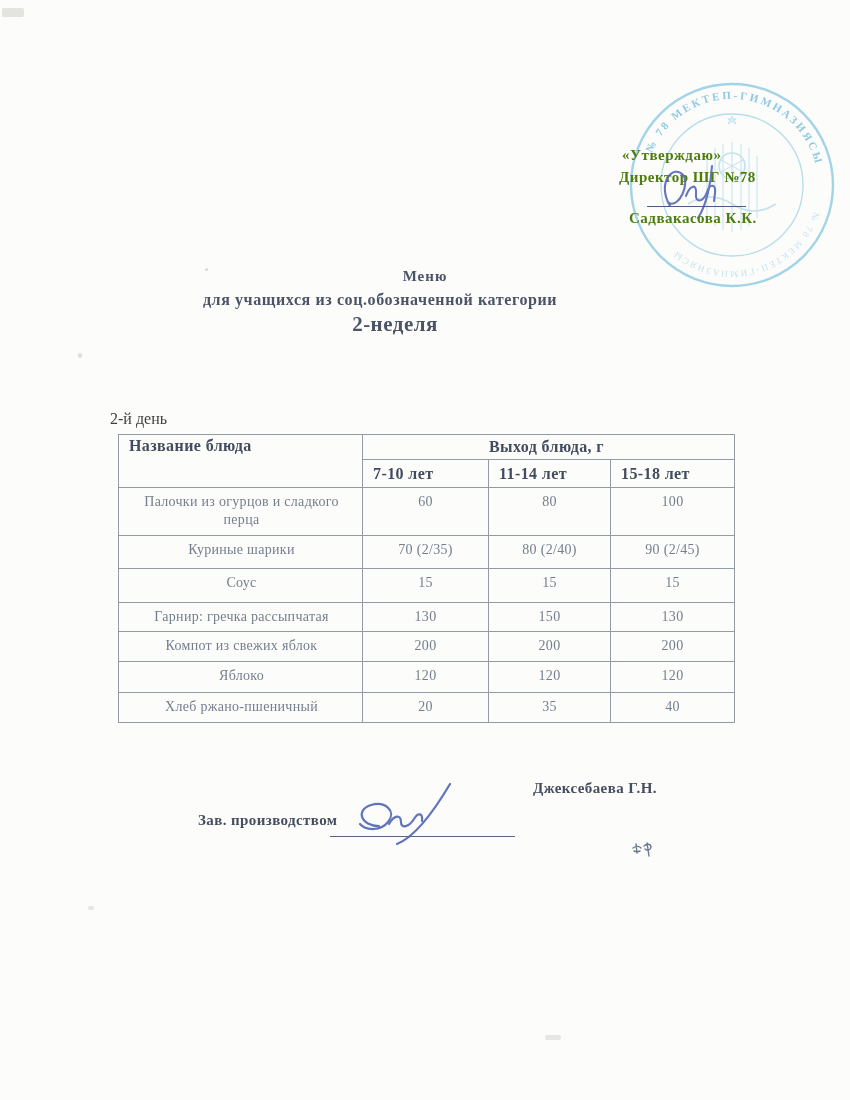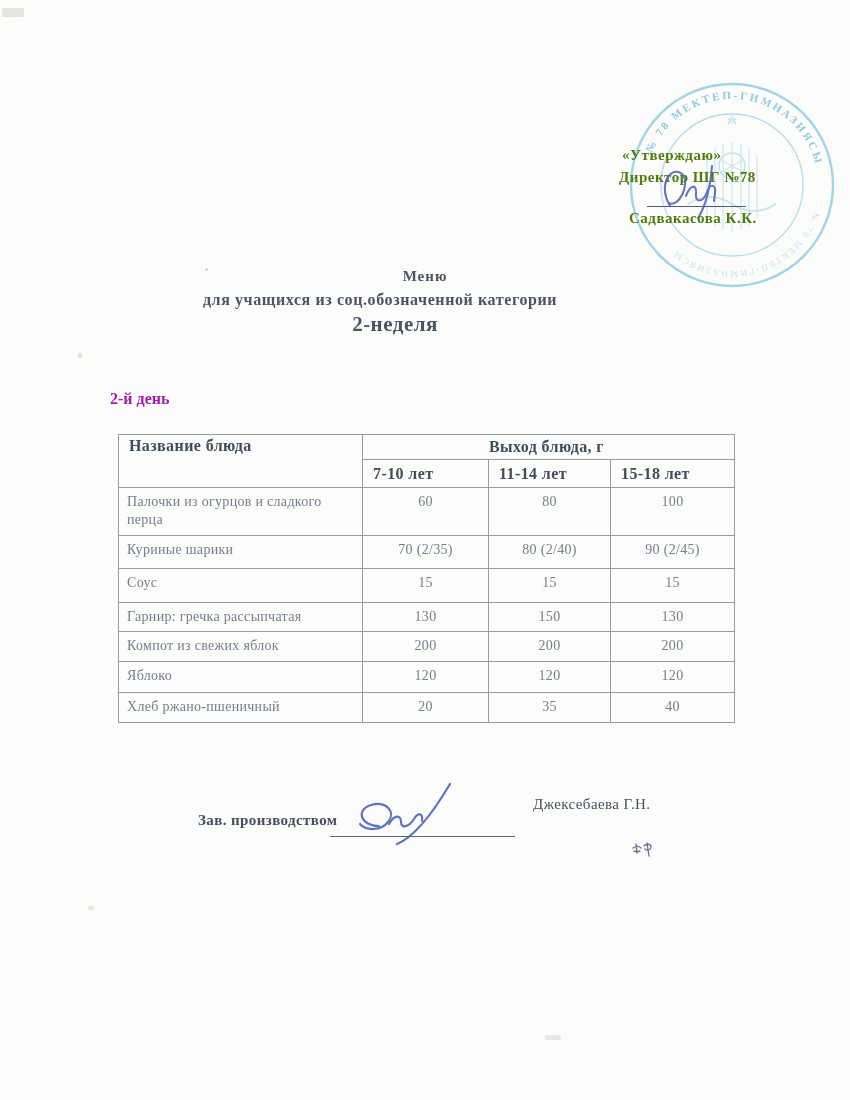--- a/index.html
+++ b/index.html
@@ -16,48 +16,48 @@
   .approval.l2{left:619px; top:169px; font-size:15px;}
   .approval.nm{left:629px; top:210px; font-size:15px;}
   .sig-top{position:absolute; left:648px; top:162px; width:105px; height:58px;}
   .uline-top{position:absolute; left:647px; top:206px; width:99px; border-top:1.6px solid #4d5a86;}
   
   .title-wrap{position:absolute; left:125px; top:268px; width:600px; text-align:center;}
   .t1{font-size:15px; font-weight:bold; letter-spacing:1px; margin-bottom:6px;}
   .t2{font-size:16px; font-weight:bold; letter-spacing:.6px; margin-bottom:4px; margin-left:28px;}
   .t3{font-size:16px; font-weight:bold; letter-spacing:.6px; margin-bottom:3px; margin-right:90px;}
   .t4{font-size:21px; font-weight:bold; letter-spacing:.5px; margin-right:60px;}
-  .day-label{position:absolute; left:110px; top:390px; font-size:16px; font-weight:bold; color:#a21caf;}
+  .day-label{position:absolute; left:110px; top:410px; font-size:16px; font-weight:normal; color:#404040;}
   
   .menu-table{
     position:absolute; left:118px; top:434px; width:616px;
     border-collapse:collapse; table-layout:fixed;
     border:1.5px solid #868c96;
   }
-  .menu-table th,.menu-table td{border:1px solid #959ba5;}
+  .menu-table th,.menu-table td{border:1px solid #959ba5;text-align:center;}
   .menu-table th{
     font-size:16px; font-weight:bold; color:#424c5e;
     text-align:left; padding:2px 4px 2px 10px; letter-spacing:.4px;
   }
   th.group{ text-align:center; padding-left:0;}
   .hr1{height:25px;} .hr2{height:28px;padding-left:32px;}
   td.name{font-size:14px; color:#747e8e; vertical-align:top; padding:5px 6px 0 8px; line-height:1.3; letter-spacing:.3px;}
   td.val{font-size:14px; color:#747e8e; vertical-align:top; text-align:center; padding-top:6px; letter-spacing:.3px;}
   tbody tr:nth-child(1){height:48px;}
   tbody tr:nth-child(2){height:33px;}
   tbody tr:nth-child(3){height:34px;}
   tbody tr:nth-child(4){height:29px;}
   tbody tr:nth-child(5){height:30px;}
   tbody tr:nth-child(6){height:31px;}
   tbody tr:nth-child(7){height:30px;}
   
   .foot-label{position:absolute; left:198px; top:812px; font-size:15px; font-weight:bold; color:#454e60; letter-spacing:.4px;}
   .uline-bottom{position:absolute; left:330px; top:836px; width:185px; border-top:1.5px solid #5a6480;}
   .sig-bottom{position:absolute; left:345px; top:778px; width:135px; height:72px;}
-  .foot-name{position:absolute; left:533px; top:796px; font-size:15px; font-weight:normal; color:#454e60; letter-spacing:.4px;}
+  .foot-name{position:absolute; left:533px; top:780px; font-size:15px; font-weight:bold; color:#454e60; letter-spacing:.4px;}
   .foot-mark{position:absolute; left:630px; top:840px; width:24px; height:22px;}
   
   .speck{position:absolute; background:#c9c9c6; border-radius:2px; opacity:.7;}
   .sp1{left:2px; top:8px; width:22px; height:9px; opacity:.5;}
   .sp2{left:205px; top:268px; width:3px; height:3px;}
   .sp3{left:78px; top:353px; width:4px; height:5px; opacity:.6;}
   .sp4{left:88px; top:906px; width:6px; height:4px; opacity:.45;}
   .sp5{left:545px; top:1035px; width:16px; height:5px; opacity:.4;}
 </style>
 </head>

